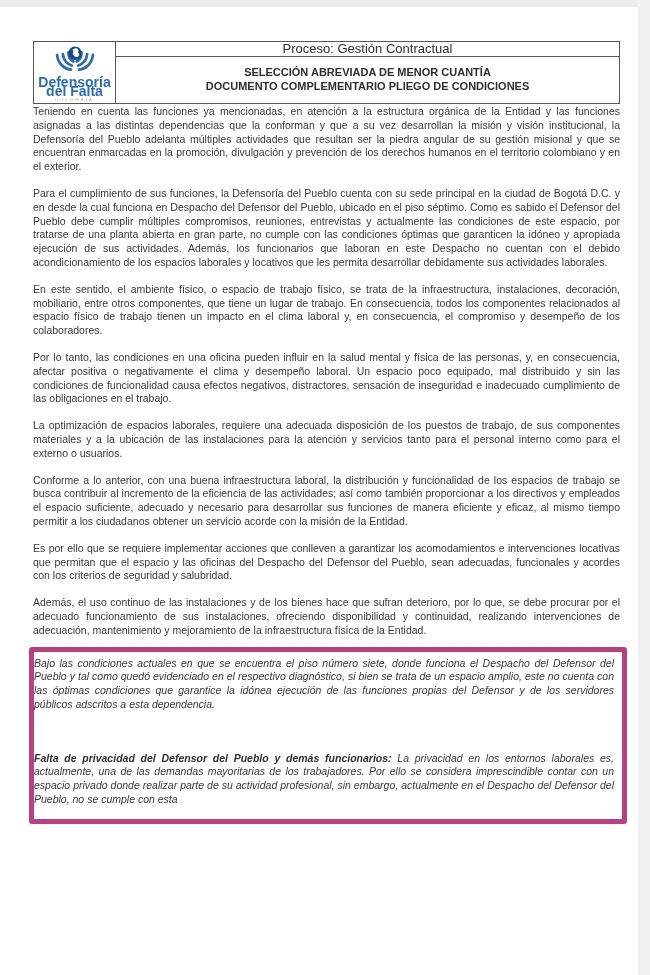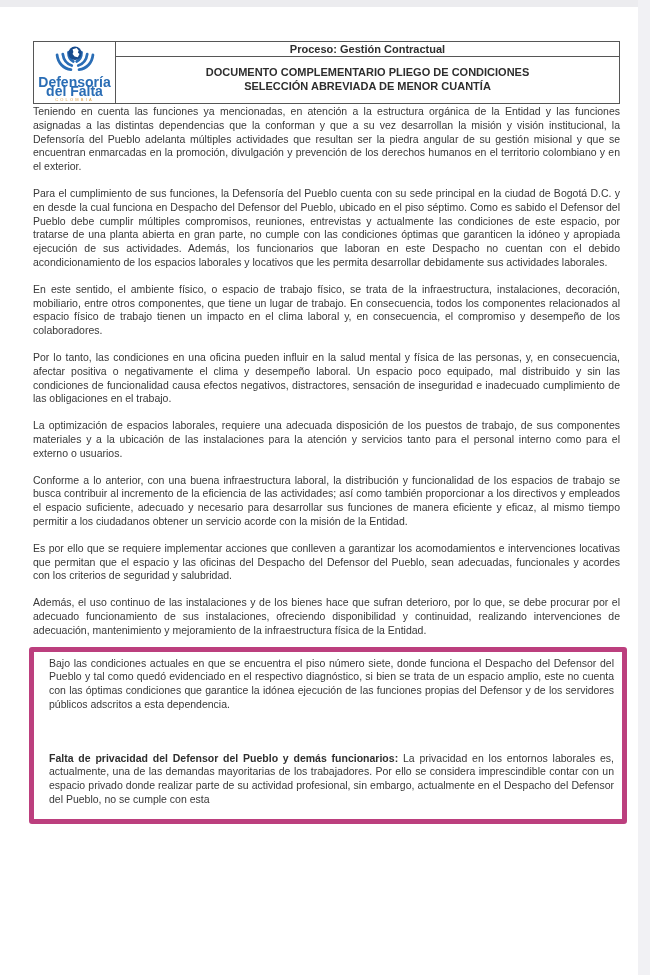--- a/index.html
+++ b/index.html
@@ -22,42 +22,43 @@
   .logo-cell{
     border-right:1.3px solid #565656;
     display:flex;flex-direction:column;align-items:center;justify-content:center;
     padding:2px 0 1px 0;
   }
   .logo-name{color:#2a6db5;font-weight:bold;font-size:14px;line-height:9px;text-align:center;}
   .logo-country{color:#d99a3c;font-size:4px;letter-spacing:2.2px;line-height:5px;margin-top:1px;text-align:center;}
   .header-right{display:flex;flex-direction:column;}
   .process-row{
     border-bottom:1.3px solid #565656;text-align:center;
-    font-weight:bold;font-size:11px;line-height:14px;color:#2e2e2e;padding:0 2px;
+    font-weight:normal;font-size:13px;line-height:14px;color:#2e2e2e;padding:0 2px;
   }
   .title-row{
     flex:1;display:flex;flex-direction:column;justify-content:center;
     text-align:center;font-weight:bold;font-size:11px;line-height:13.5px;
     color:#2e2e2e;padding:2px 2px 3px 2px;
   }
 
   
   .doc-body{
     position:absolute;left:33px;top:105px;width:587px;
     font-size:10.5px;line-height:13.8px;color:#383838;
     text-align:justify;text-justify:inter-word;
   }
   .doc-body p{margin:0 0 13px 0;}
 
   
   .highlight-box{
     border:5px solid #bc3f7e;border-radius:3px;
     margin:-4px -7px 0 -4px;
-    padding:5px 8px 12px 15px;
+    padding:5px 8px 12px 0;
     background:transparent;
+    font-style:italic;
   }
   .highlight-box p{margin:0 0 13px 0;}
   .highlight-box p:last-child{margin-bottom:0;margin-top:40px;}
   .highlight-box strong{color:#2f2f2f;}
 </style>
 </head>
 <body>
 
 <div class="page">
   <div class="edge-top"></div>
@@ -81,22 +82,22 @@
       </span>
       <span class="logo-name">
         <span>Defensoría</span><br>
         <span>del Falta</span>
       </span>
       <span class="logo-country">COLOMBIA</span>
     </div>
     <div class="header-right">
       <div class="process-row">Proceso: Gestión Contractual</div>
       <div class="title-row">
+        <span>SELECCIÓN ABREVIADA DE MENOR CUANTÍA</span>
         <span>DOCUMENTO COMPLEMENTARIO PLIEGO DE CONDICIONES</span>
-        <span>SELECCIÓN ABREVIADA DE MENOR CUANTÍA</span>
       </div>
     </div>
   </div>
 
   <div class="doc-body">
     <p>Teniendo en cuenta las funciones ya mencionadas, en atención a la estructura orgánica de la Entidad y las funciones asignadas a las distintas dependencias que la conforman y que a su vez desarrollan la misión y visión institucional, la Defensoría del Pueblo adelanta múltiples actividades que resultan ser la piedra angular de su gestión misional y que se encuentran enmarcadas en la promoción, divulgación y prevención de los derechos humanos en el territorio colombiano y en el exterior.</p>
     <p>Para el cumplimiento de sus funciones, la Defensoría del Pueblo cuenta con su sede principal en la ciudad de Bogotá D.C. y en desde la cual funciona en Despacho del Defensor del Pueblo, ubicado en el piso séptimo. Como es sabido el Defensor del Pueblo debe cumplir múltiples compromisos, reuniones, entrevistas y actualmente las condiciones de este espacio, por tratarse de una planta abierta en gran parte, no cumple con las condiciones óptimas que garanticen la idóneo y apropiada ejecución de sus actividades. Además, los funcionarios que laboran en este Despacho no cuentan con el debido acondicionamiento de los espacios laborales y locativos que les permita desarrollar debidamente sus actividades laborales.</p>
     <p>En este sentido, el ambiente físico, o espacio de trabajo físico, se trata de la infraestructura, instalaciones, decoración, mobiliario, entre otros componentes, que tiene un lugar de trabajo. En consecuencia, todos los componentes relacionados al espacio físico de trabajo tienen un impacto en el clima laboral y, en consecuencia, el compromiso y desempeño de los colaboradores.</p>
     <p>Por lo tanto, las condiciones en una oficina pueden influir en la salud mental y física de las personas, y, en consecuencia, afectar positiva o negativamente el clima y desempeño laboral. Un espacio poco equipado, mal distribuido y sin las condiciones de funcionalidad causa efectos negativos, distractores, sensación de inseguridad e inadecuado cumplimiento de las obligaciones en el trabajo.</p>
     <p>La optimización de espacios laborales, requiere una adecuada disposición de los puestos de trabajo, de sus componentes materiales y a la ubicación de las instalaciones para la atención y servicios tanto para el personal interno como para el externo o usuarios.</p>

